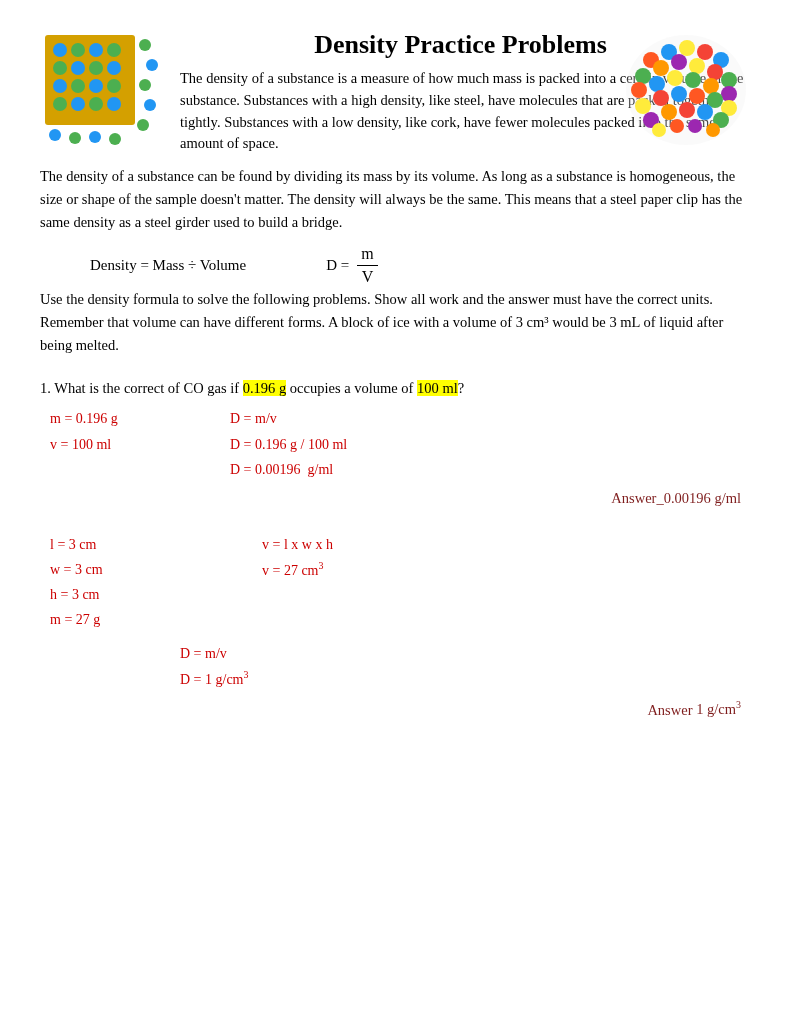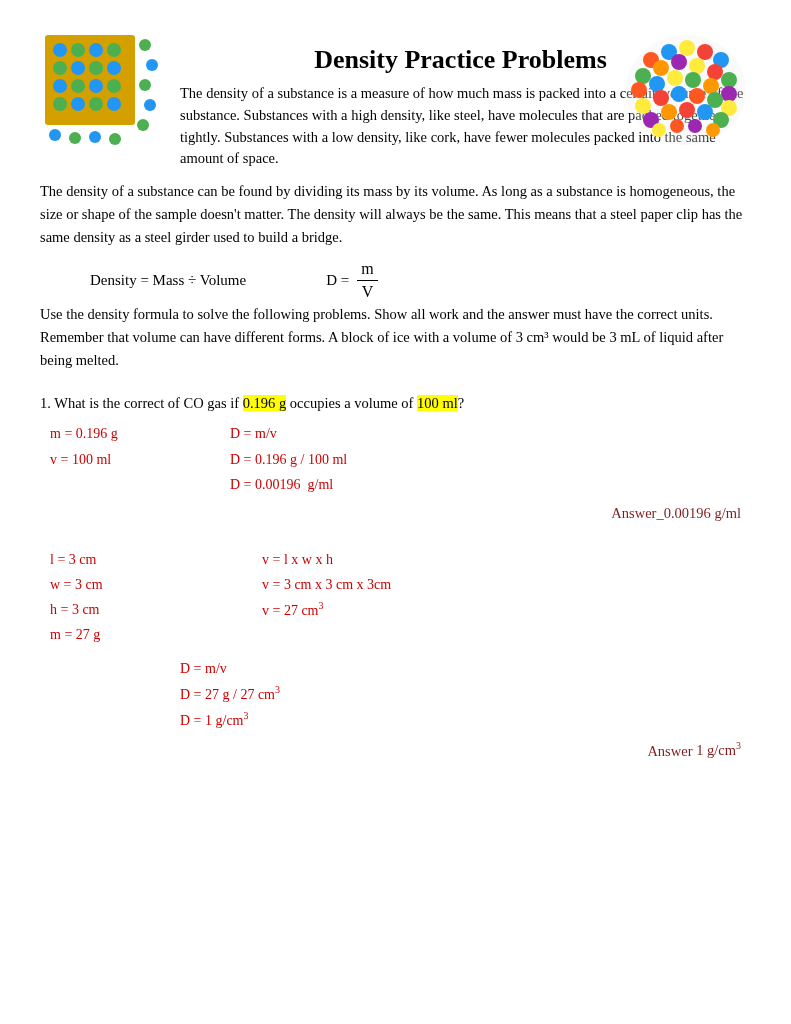--- a/index.html
+++ b/index.html
@@ -40,21 +40,21 @@
     .header-center {
       flex: 1;
       text-align: center;
     }
 
     .page-title {
       font-family: 'Palatino Linotype', Palatino, serif;
       font-size: 26px;
       font-weight: bold;
       margin-bottom: 8px;
-      margin-top: 15px;
+      margin-top: 0;
       text-align: center;
     }
 
     .intro-text {
       text-align: left;
       margin-left: 10px;
       font-size: 14.5px;
       line-height: 1.5;
     }
 
@@ -317,27 +317,25 @@
 
   <div class="problem2-work">
     <div class="p2-col1">
       <div>l = 3 cm</div>
       <div>w = 3 cm</div>
       <div>h = 3 cm</div>
       <div>m = 27 g</div>
     </div>
     <div class="p2-col2">
       <div>v = l x w x h</div>
-      <div>v = 3 cm x 3 cm x 3cm</div>
       <div>v = 27 cm<sup>3</sup></div>
     </div>
   </div>
 
   <div class="p2-bottom-work">
     <div>D = m/v</div>
-    <div>D = 27 g / 27 cm<sup>3</sup></div>
     <div>D = 1 g/cm<sup>3</sup></div>
   </div>
 
   <div class="answer-line">
     <span>Answer </span><span>1 g/cm<sup>3</sup></span>
   </div>
 </div>
 
 </body></html>

